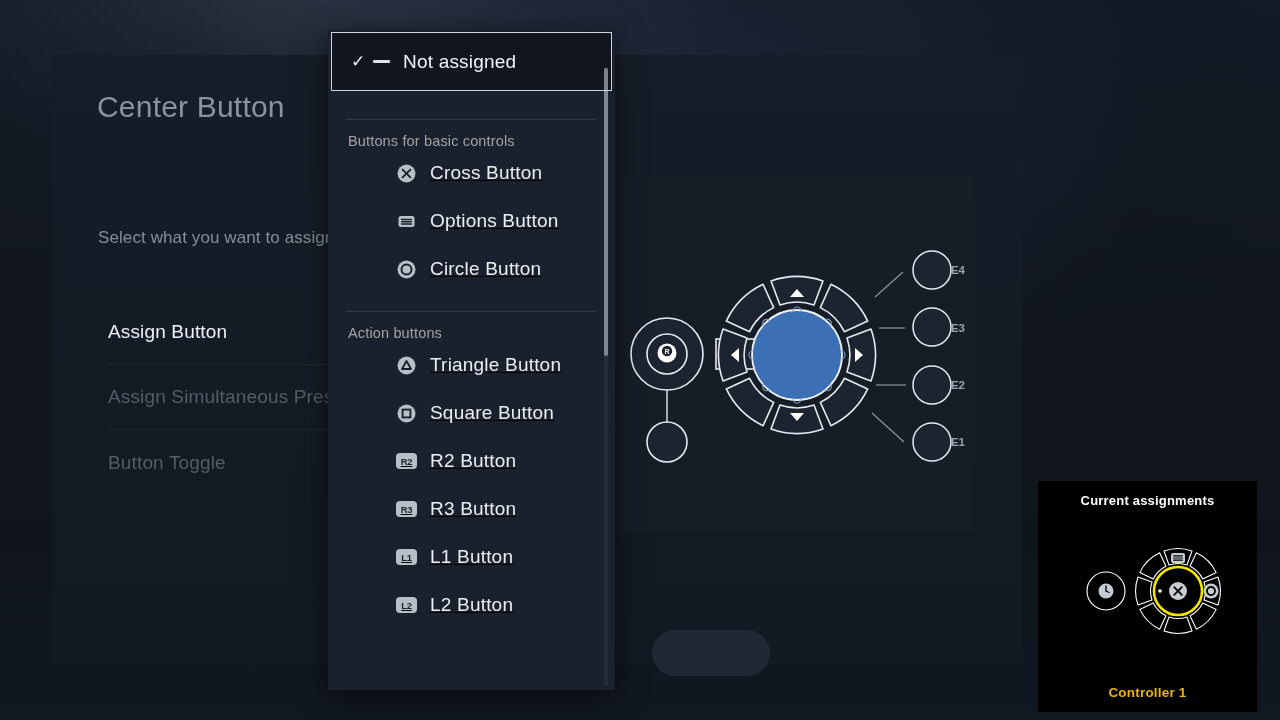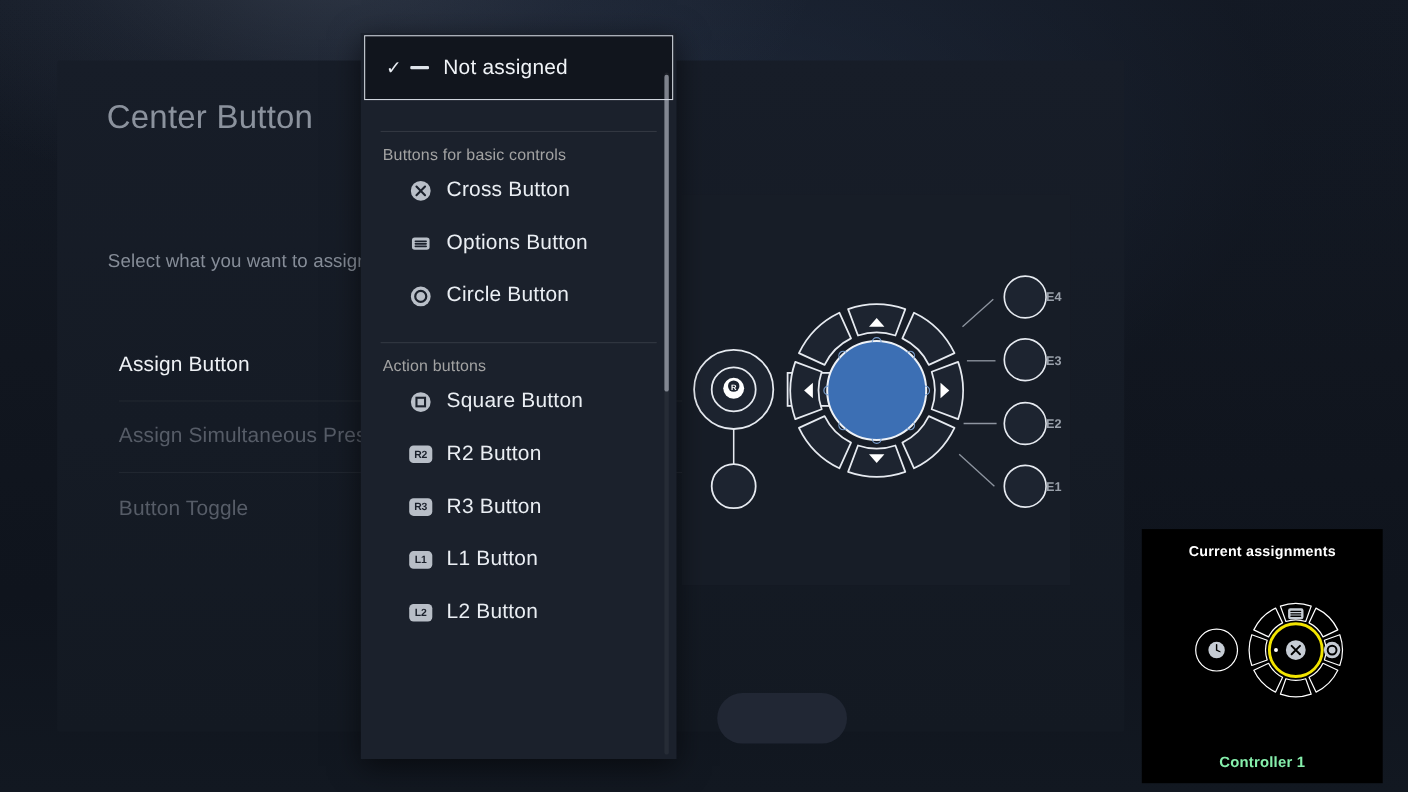--- a/index.html
+++ b/index.html
@@ -138,22 +138,23 @@
     font-size: 14.5px;
     color: #a3a3a3;
     padding: 13px 0 0 20px;
     letter-spacing: 0.15px;
   }
 
   .dd-option {
     height: 48px;
     display: flex;
     align-items: center;
-    padding-left: 44px;
+    padding-left: 68px;
     gap: 13px;
+    text-decoration: underline;
   }
   .dd-option-label {
     font-size: 19px;
     color: #eaeef3;
     letter-spacing: 0.2px;
     white-space: nowrap;
   }
 
   .icon-wrap {
     width: 21px; height: 21px;
@@ -207,21 +208,21 @@
     color: #ffffff;
     font-size: 13px;
     font-weight: 700;
     padding-top: 12px;
     letter-spacing: 0.2px;
   }
   .assign-footer {
     position: absolute;
     left: 0; right: 0; bottom: 12px;
     text-align: center;
-    color: #86efac;
+    color: #eab308;
     font-size: 13.5px;
     font-weight: 700;
     letter-spacing: 0.2px;
   }
   .assign-svg {
     position: absolute;
     left: 10px; top: 38px;
   }
 
   .e-label {
@@ -389,20 +390,29 @@
           <circle cx="9.5" cy="9.5" r="5" fill="none" stroke="#1b212c" stroke-width="2"></circle>
         </svg>
       </span>
       <span class="dd-option-label">Circle Button</span>
     </div>
 
     <div class="dd-divider" style="margin-top:18px;"></div>
 
     <div class="dd-group-title">Action buttons</div>
 
+    <div class="dd-option">
+      <span class="icon-wrap">
+        <svg width="19" height="19" viewBox="0 0 19 19">
+          <circle cx="9.5" cy="9.5" r="9" fill="#b9bfc8"></circle>
+          <path d="M 9.5 5 L 14 13 L 5 13 Z" fill="none" stroke="#1b212c" stroke-width="1.8" stroke-linejoin="round"></path>
+        </svg>
+      </span>
+      <span class="dd-option-label">Triangle Button</span>
+    </div>
 
     <div class="dd-option">
       <span class="icon-wrap">
         <svg width="19" height="19" viewBox="0 0 19 19">
           <circle cx="9.5" cy="9.5" r="9" fill="#b9bfc8"></circle>
           <rect x="5.6" y="5.6" width="7.8" height="7.8" fill="none" stroke="#1b212c" stroke-width="1.9"></rect>
         </svg>
       </span>
       <span class="dd-option-label">Square Button</span>
     </div>

